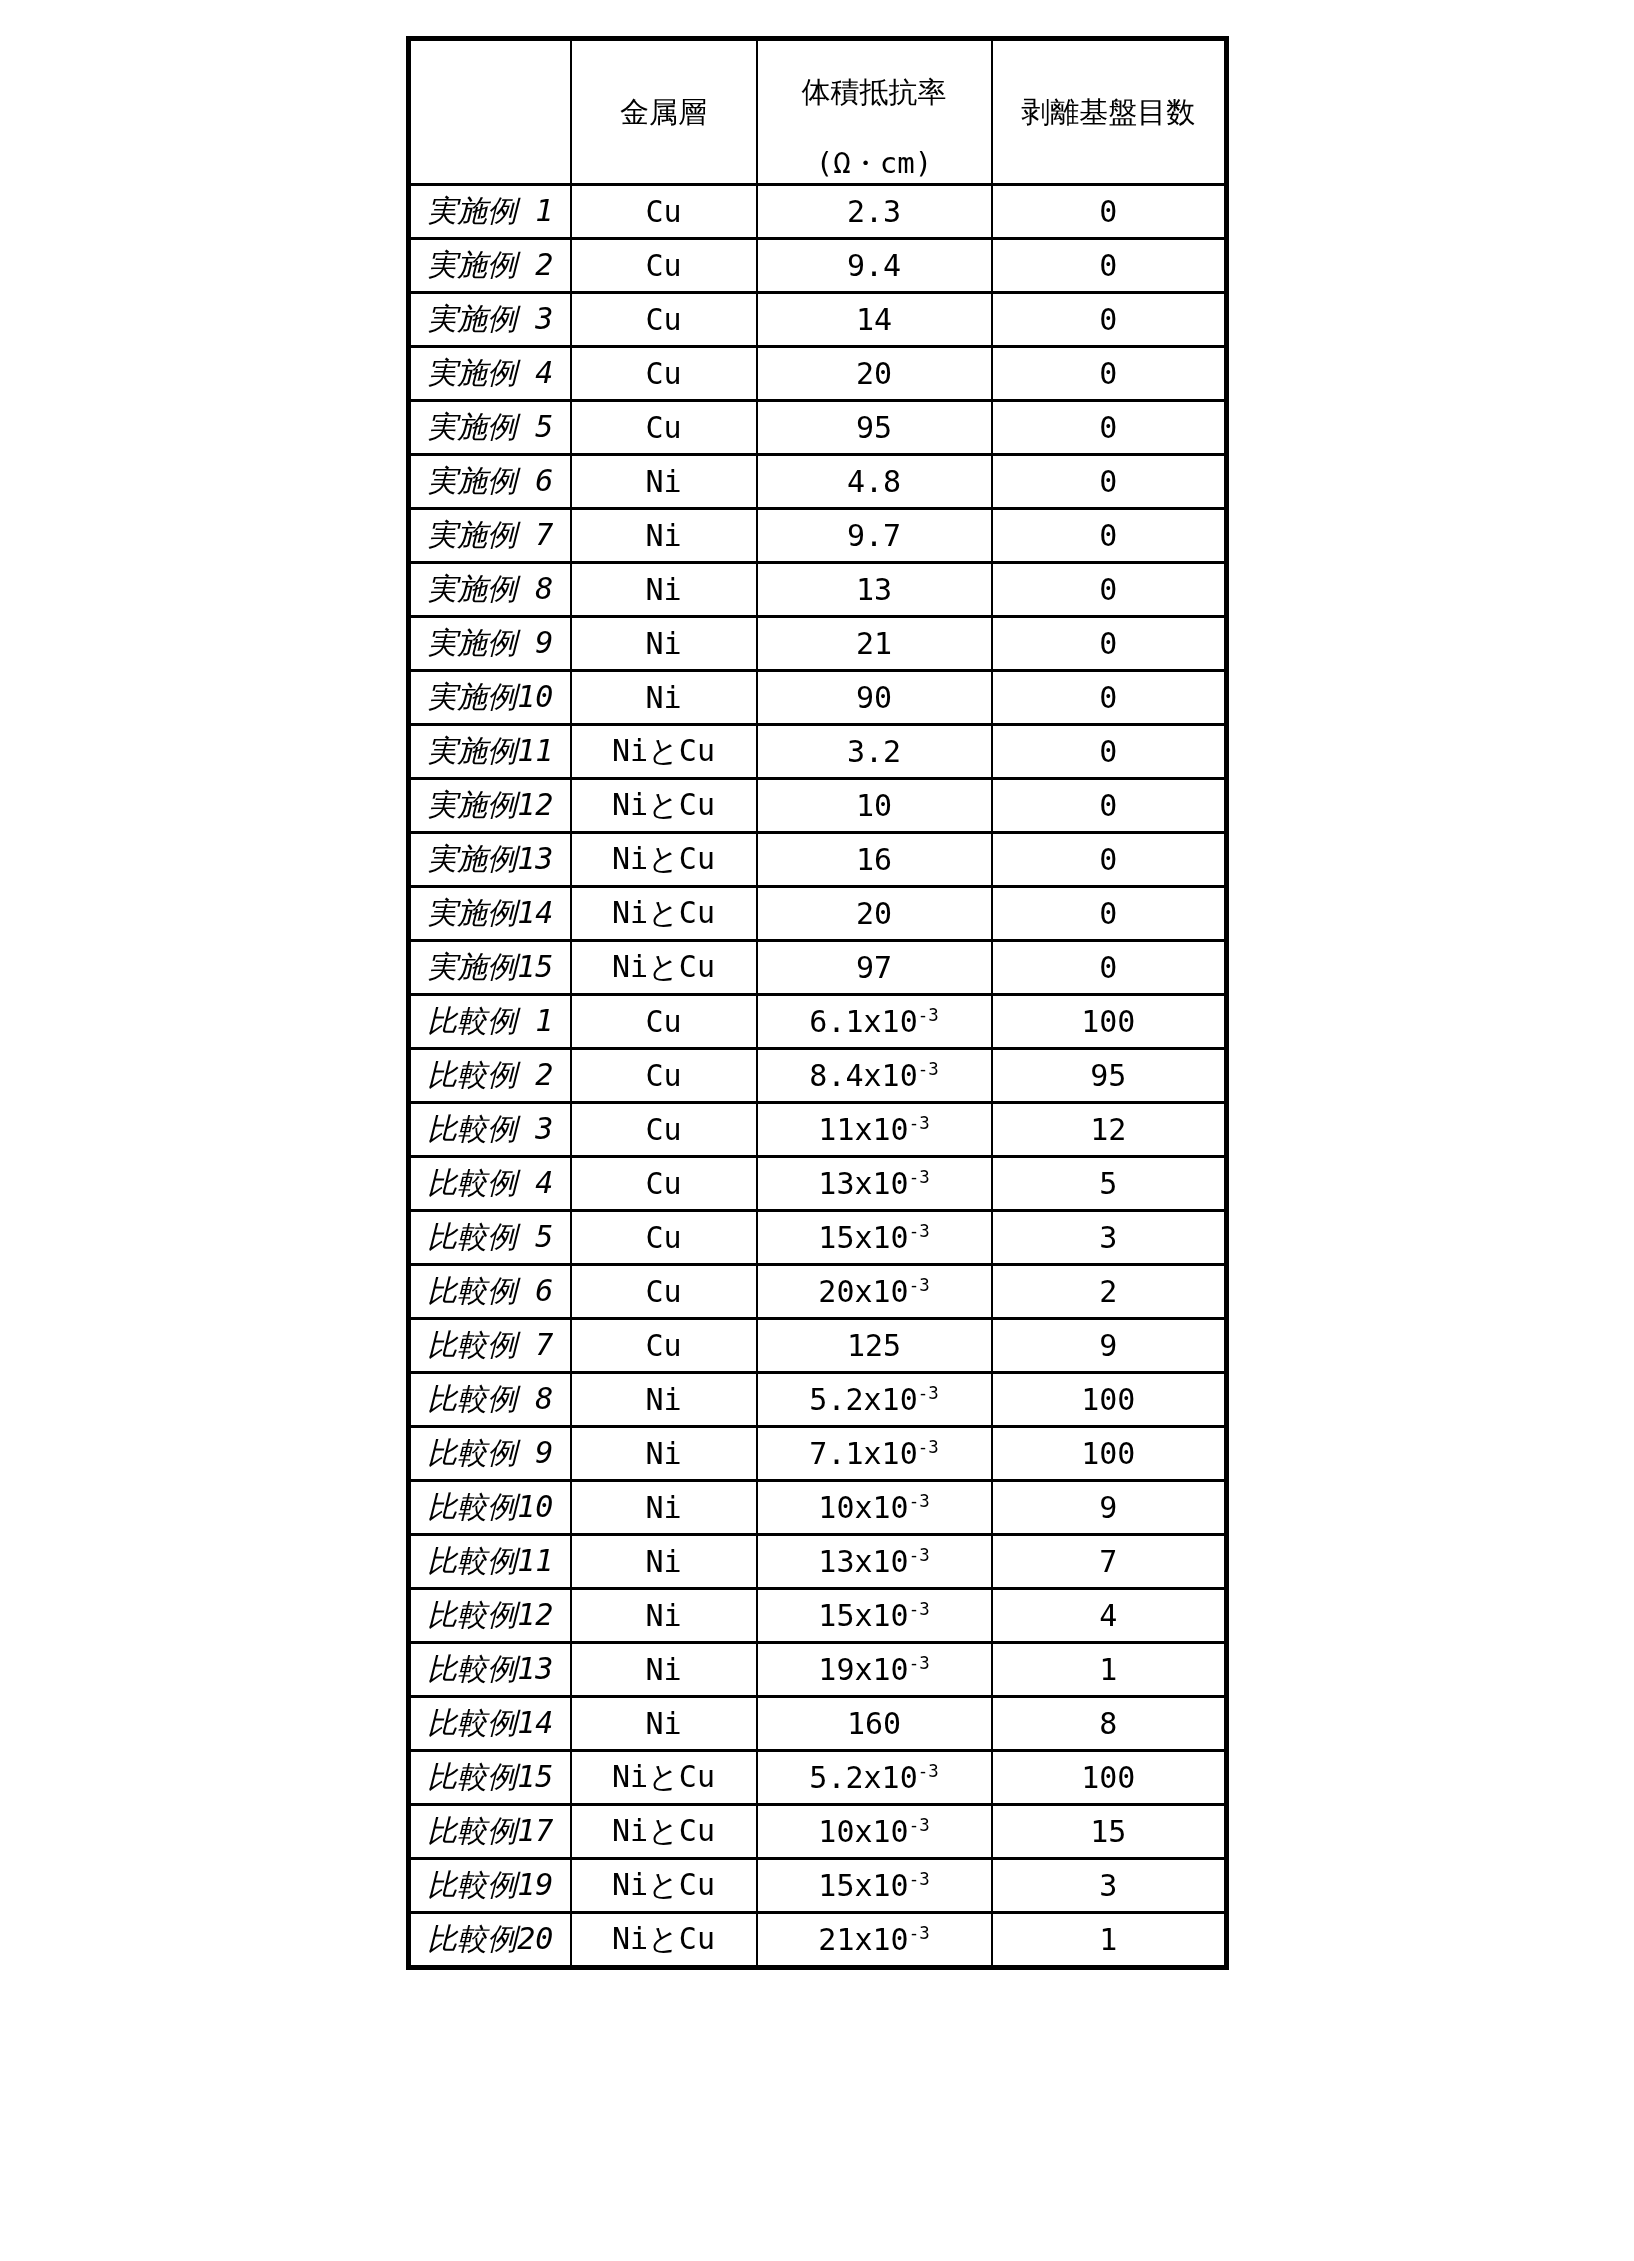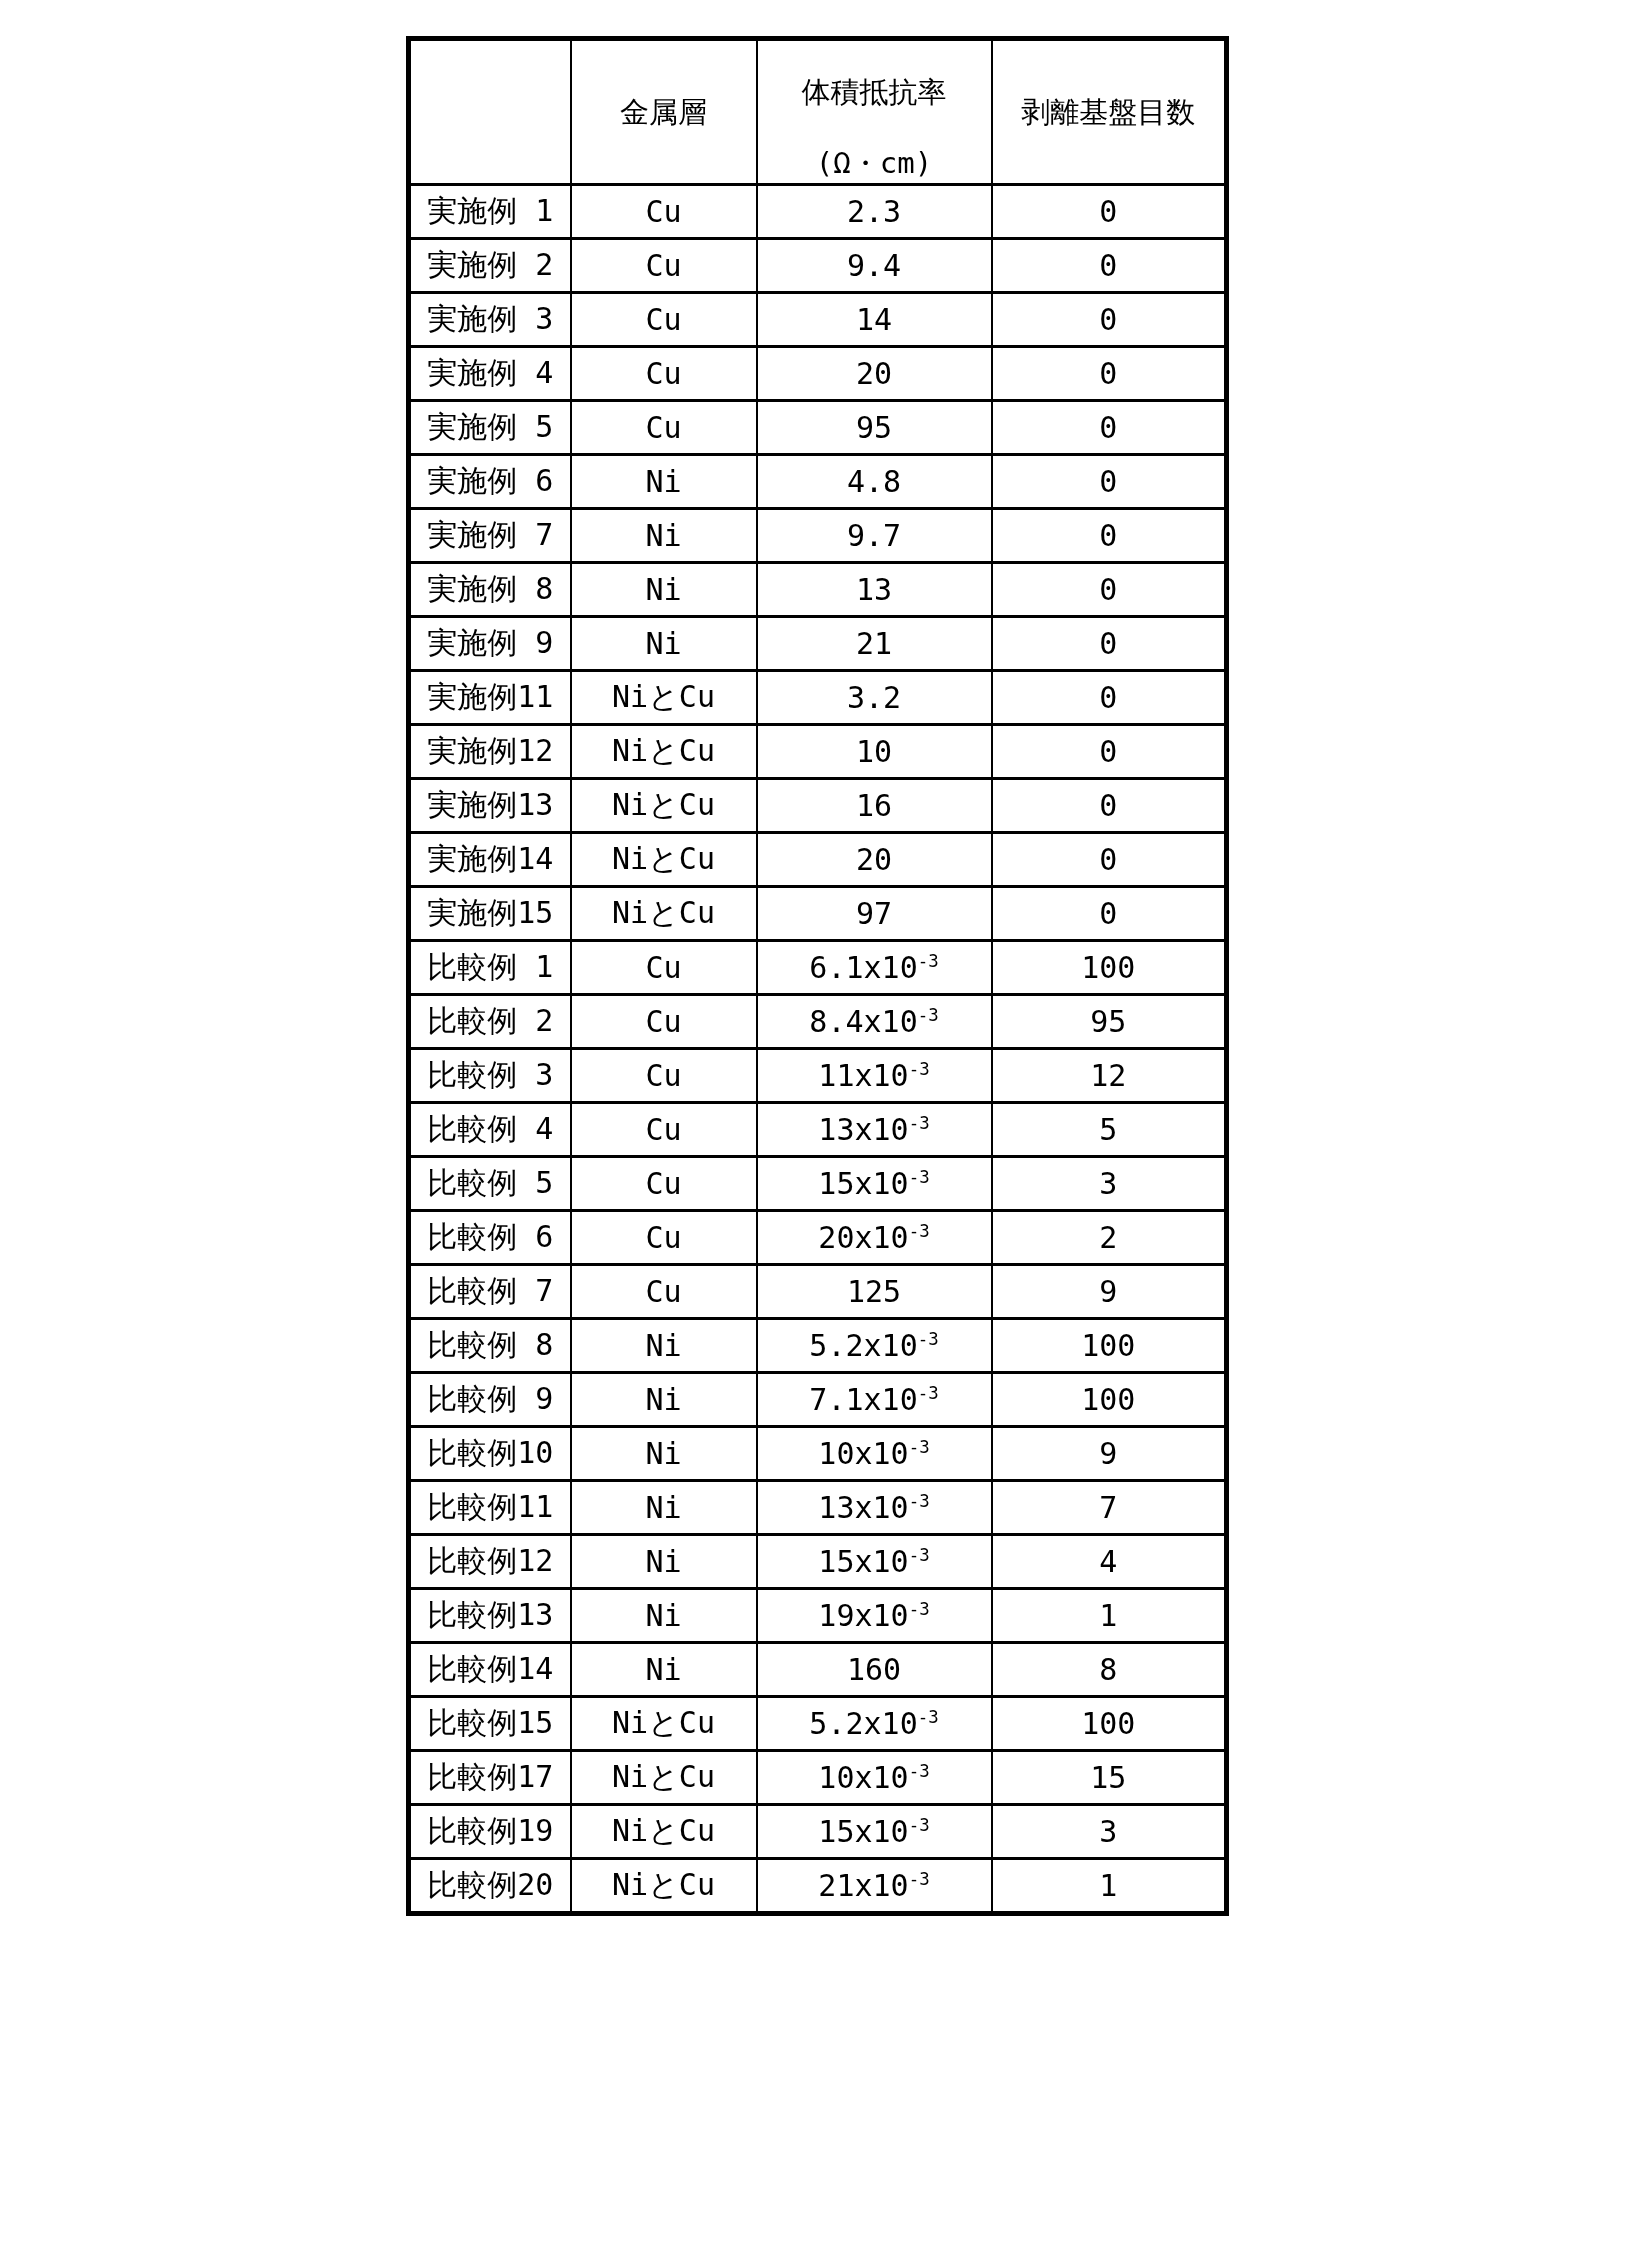--- a/index.html
+++ b/index.html
@@ -43,20 +43,21 @@
   }
   tbody td {
     height: 51px;
     font-size: 30px;
   }
   td.label-cell {
     text-align: left;
     padding-left: 4.1px;
     white-space: nowrap;
     letter-spacing: 0px;
+    font-style: italic;
   }
   td.res-cell sup {
     font-size: 17.4px;
     vertical-align: super;
     letter-spacing: 0;
   }
   .hdr-line { display: block; margin-top: 32px; }
 </style>
 </head>
 <body>
@@ -129,20 +130,26 @@
           <td class="res-cell">13</td>
           <td>0</td>
         </tr>
         <tr>
           <td class="label-cell">実施例 9</td>
           <td>Ni</td>
           <td class="res-cell">21</td>
           <td>0</td>
         </tr>
         <tr>
+          <td class="label-cell">実施例10</td>
+          <td>Ni</td>
+          <td class="res-cell">90</td>
+          <td>0</td>
+        </tr>
+        <tr>
           <td class="label-cell">実施例11</td>
           <td>NiとCu</td>
           <td class="res-cell">3.2</td>
           <td>0</td>
         </tr>
         <tr>
           <td class="label-cell">実施例12</td>
           <td>NiとCu</td>
           <td class="res-cell">10</td>
           <td>0</td>

